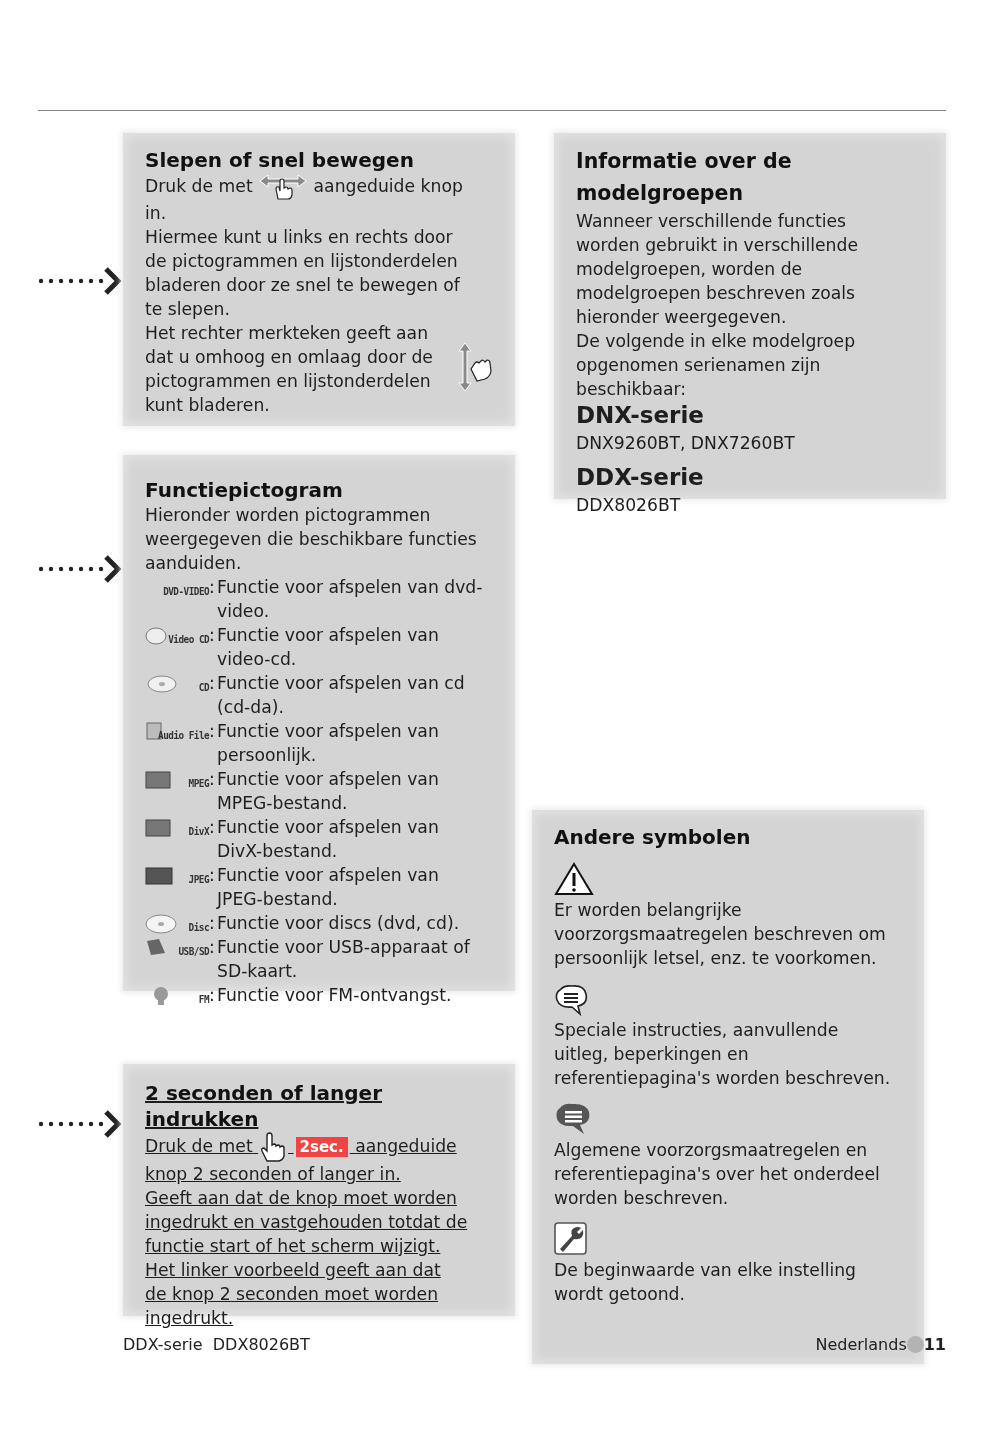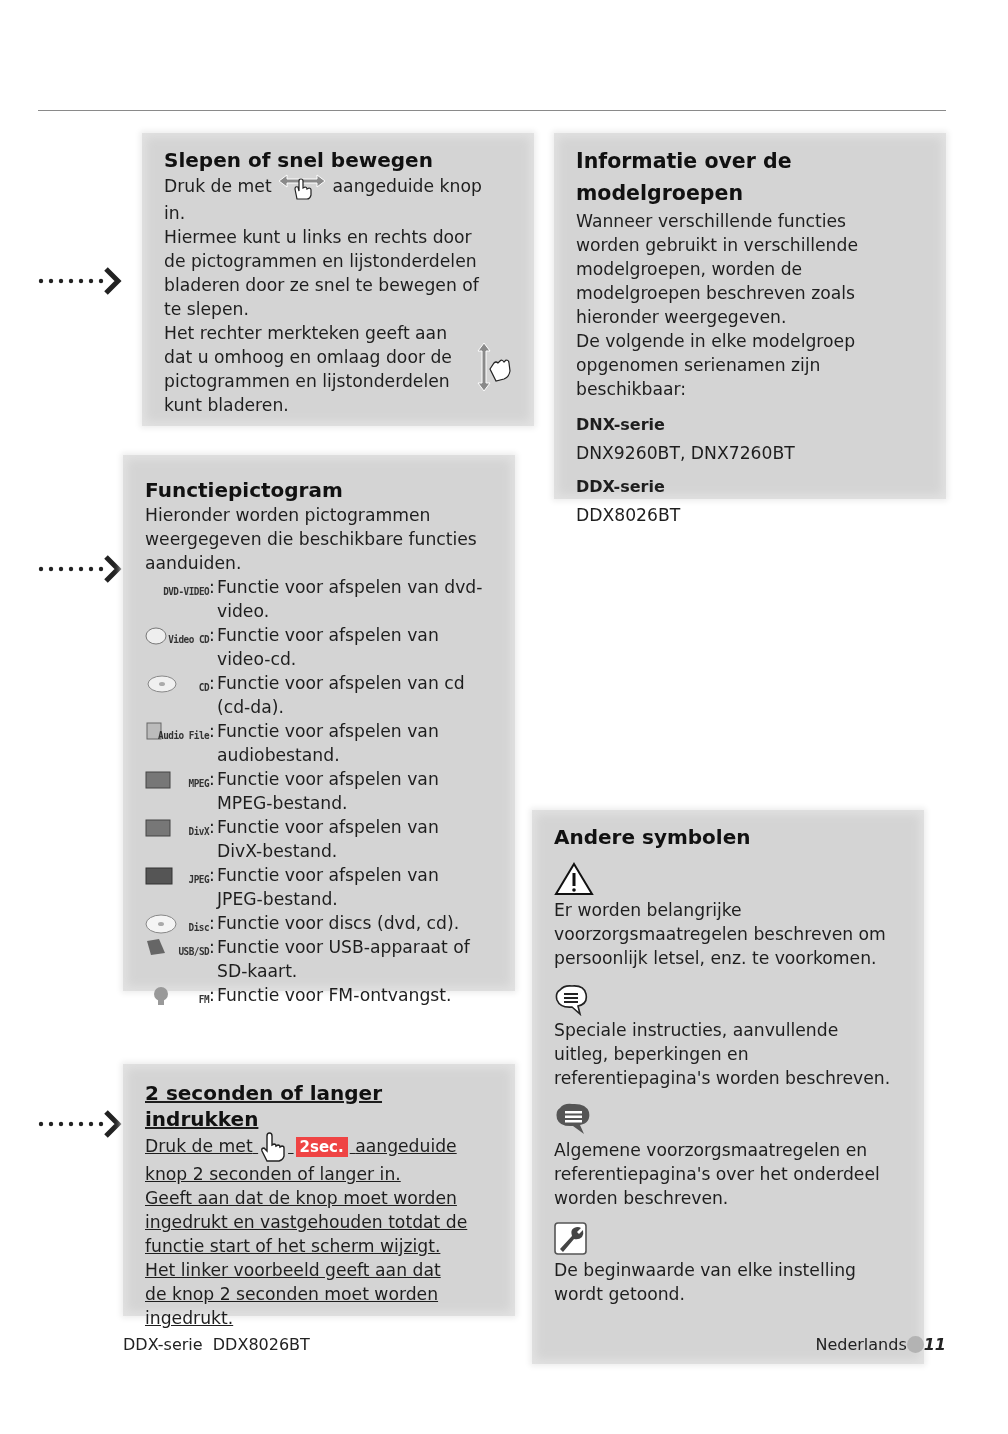--- a/index.html
+++ b/index.html
@@ -11,23 +11,23 @@
 
     .box {
       position: absolute; background: #d4d4d4;
       box-shadow: 0 0 10px 4px #e2e2e2 inset, 0 0 6px 2px #ececec;
       box-sizing: border-box; padding: 14px 22px 10px 22px;
     }
     .box h2 {
       margin: 0; font-size: 20px; font-weight: bold; line-height: 26px; color: #111;
     }
     .box p, .box .line { margin: 0; font-size: 17.2px; line-height: 24px; }
-    .box h3 { margin: 10px 0 0 0; font-size: 16px; font-weight: bold; line-height: 28px; }
-
-    #box-drag { left: 123px; top: 133px; width: 392px; height: 293px; margin-left: 19px; }
+    .box h3 { margin: 0 0 0 0; font-size: 23px; font-weight: bold; line-height: 28px; }
+
+    #box-drag { left: 123px; top: 133px; width: 392px; height: 293px; }
     #box-func { left: 123px; top: 455px; width: 392px; height: 536px; padding-top: 22px; }
     #box-2sec { left: 123px; top: 1064px; width: 392px; height: 252px; padding-top: 16px; text-decoration: underline; }
     #box-info { left: 554px; top: 133px; width: 392px; height: 366px; padding-top: 12px; }
     #box-other { left: 532px; top: 810px; width: 392px; height: 554px; padding-top: 14px; }
 
     #box-info h2 { line-height: 32px; font-size: 20.5px; }
 
     .inline-icon { display: inline-block; vertical-align: middle; }
 
     .pointer-arrow { position: absolute; left: 38px; width: 86px; height: 30px; }
@@ -45,21 +45,21 @@
       display: inline-block; background: #ef4444; color: #fff; font-weight: bold;
       font-size: 15px; padding: 0 4px; line-height: 20px; vertical-align: middle; margin: 0 2px;
     }
 
     .sym { margin-top: 10px; }
     .sym-icon { height: 36px; display: flex; align-items: flex-end; margin-bottom: 2px; }
 
     .footer-left { position: absolute; left: 123px; top: 1335px; font-size: 16px; color: #222; }
     .footer-right { position: absolute; right: 62px; top: 1335px; font-size: 16px; color: #222; display: flex; align-items: center; }
     .page-dot { width: 17px; height: 17px; border-radius: 50%; background: #b3b3b3; display: inline-block; }
-    .page-num { font-weight: bold; font-style: italic; }
+    .page-num { font-weight: bold; }
   </style>
 </head>
 <body>
 
 <div class="rule"></div>
 
 <svg class="pointer-arrow" style="top:266px" viewBox="0 0 86 30">
   <g fill="#222">
       <circle cx="3" cy="15" r="2.2"></circle>
       <circle cx="13" cy="15" r="2.2"></circle>
@@ -169,21 +169,21 @@
       <div class="func-row">
         <div class="func-icon">
           <svg width="18" height="20" style="position:absolute;left:0;top:0" viewBox="0 0 18 20">
             <rect x="2" y="2" width="14" height="16" fill="#bbb" stroke="#666"></rect>
           </svg>
           <span class="ico-label">Audio File</span>
         </div>
         <div class="func-colon">:</div>
         <div class="func-text">
           <div>Functie voor afspelen van</div>
-          <div>audiobestand.</div>
+          <div>persoonlijk.</div>
         </div>
       </div>
       <div class="func-row">
         <div class="func-icon">
           <svg width="26" height="18" style="position:absolute;left:0;top:2px" viewBox="0 0 26 18">
             <rect x="1" y="1" width="24" height="16" fill="#777" stroke="#444"></rect>
           </svg>
           <span class="ico-label">MPEG</span>
         </div>
         <div class="func-colon">:</div>

